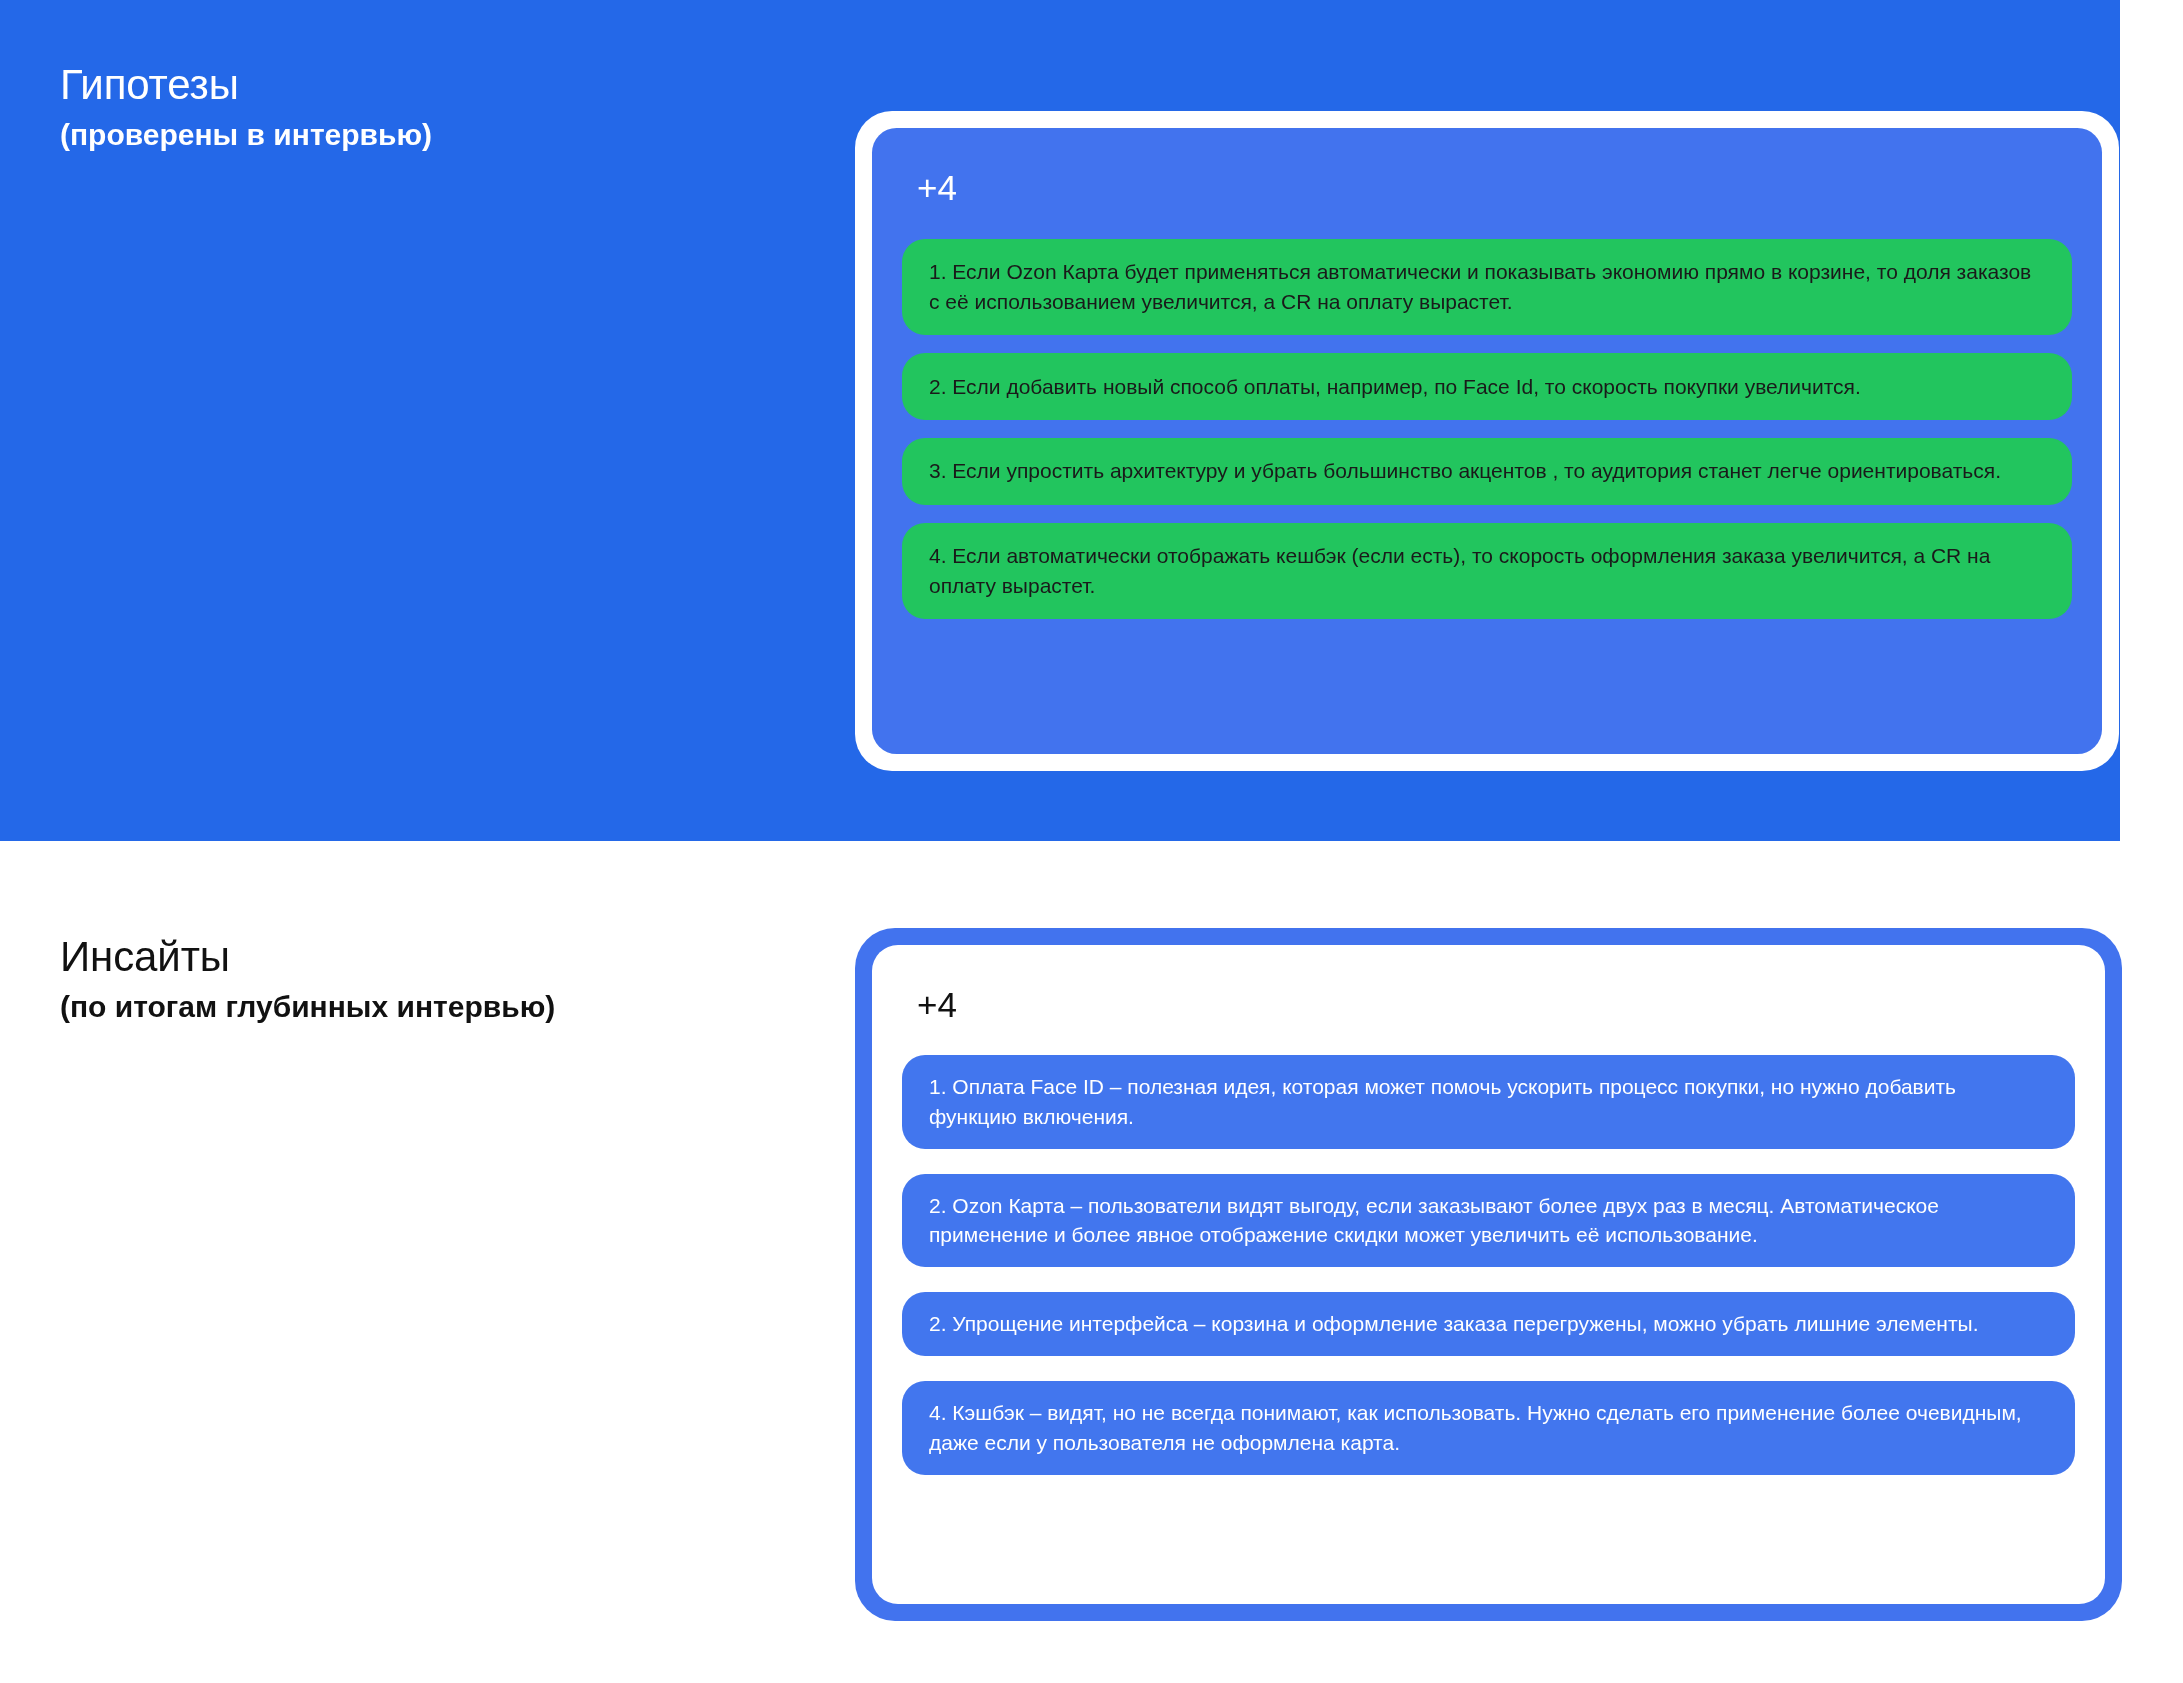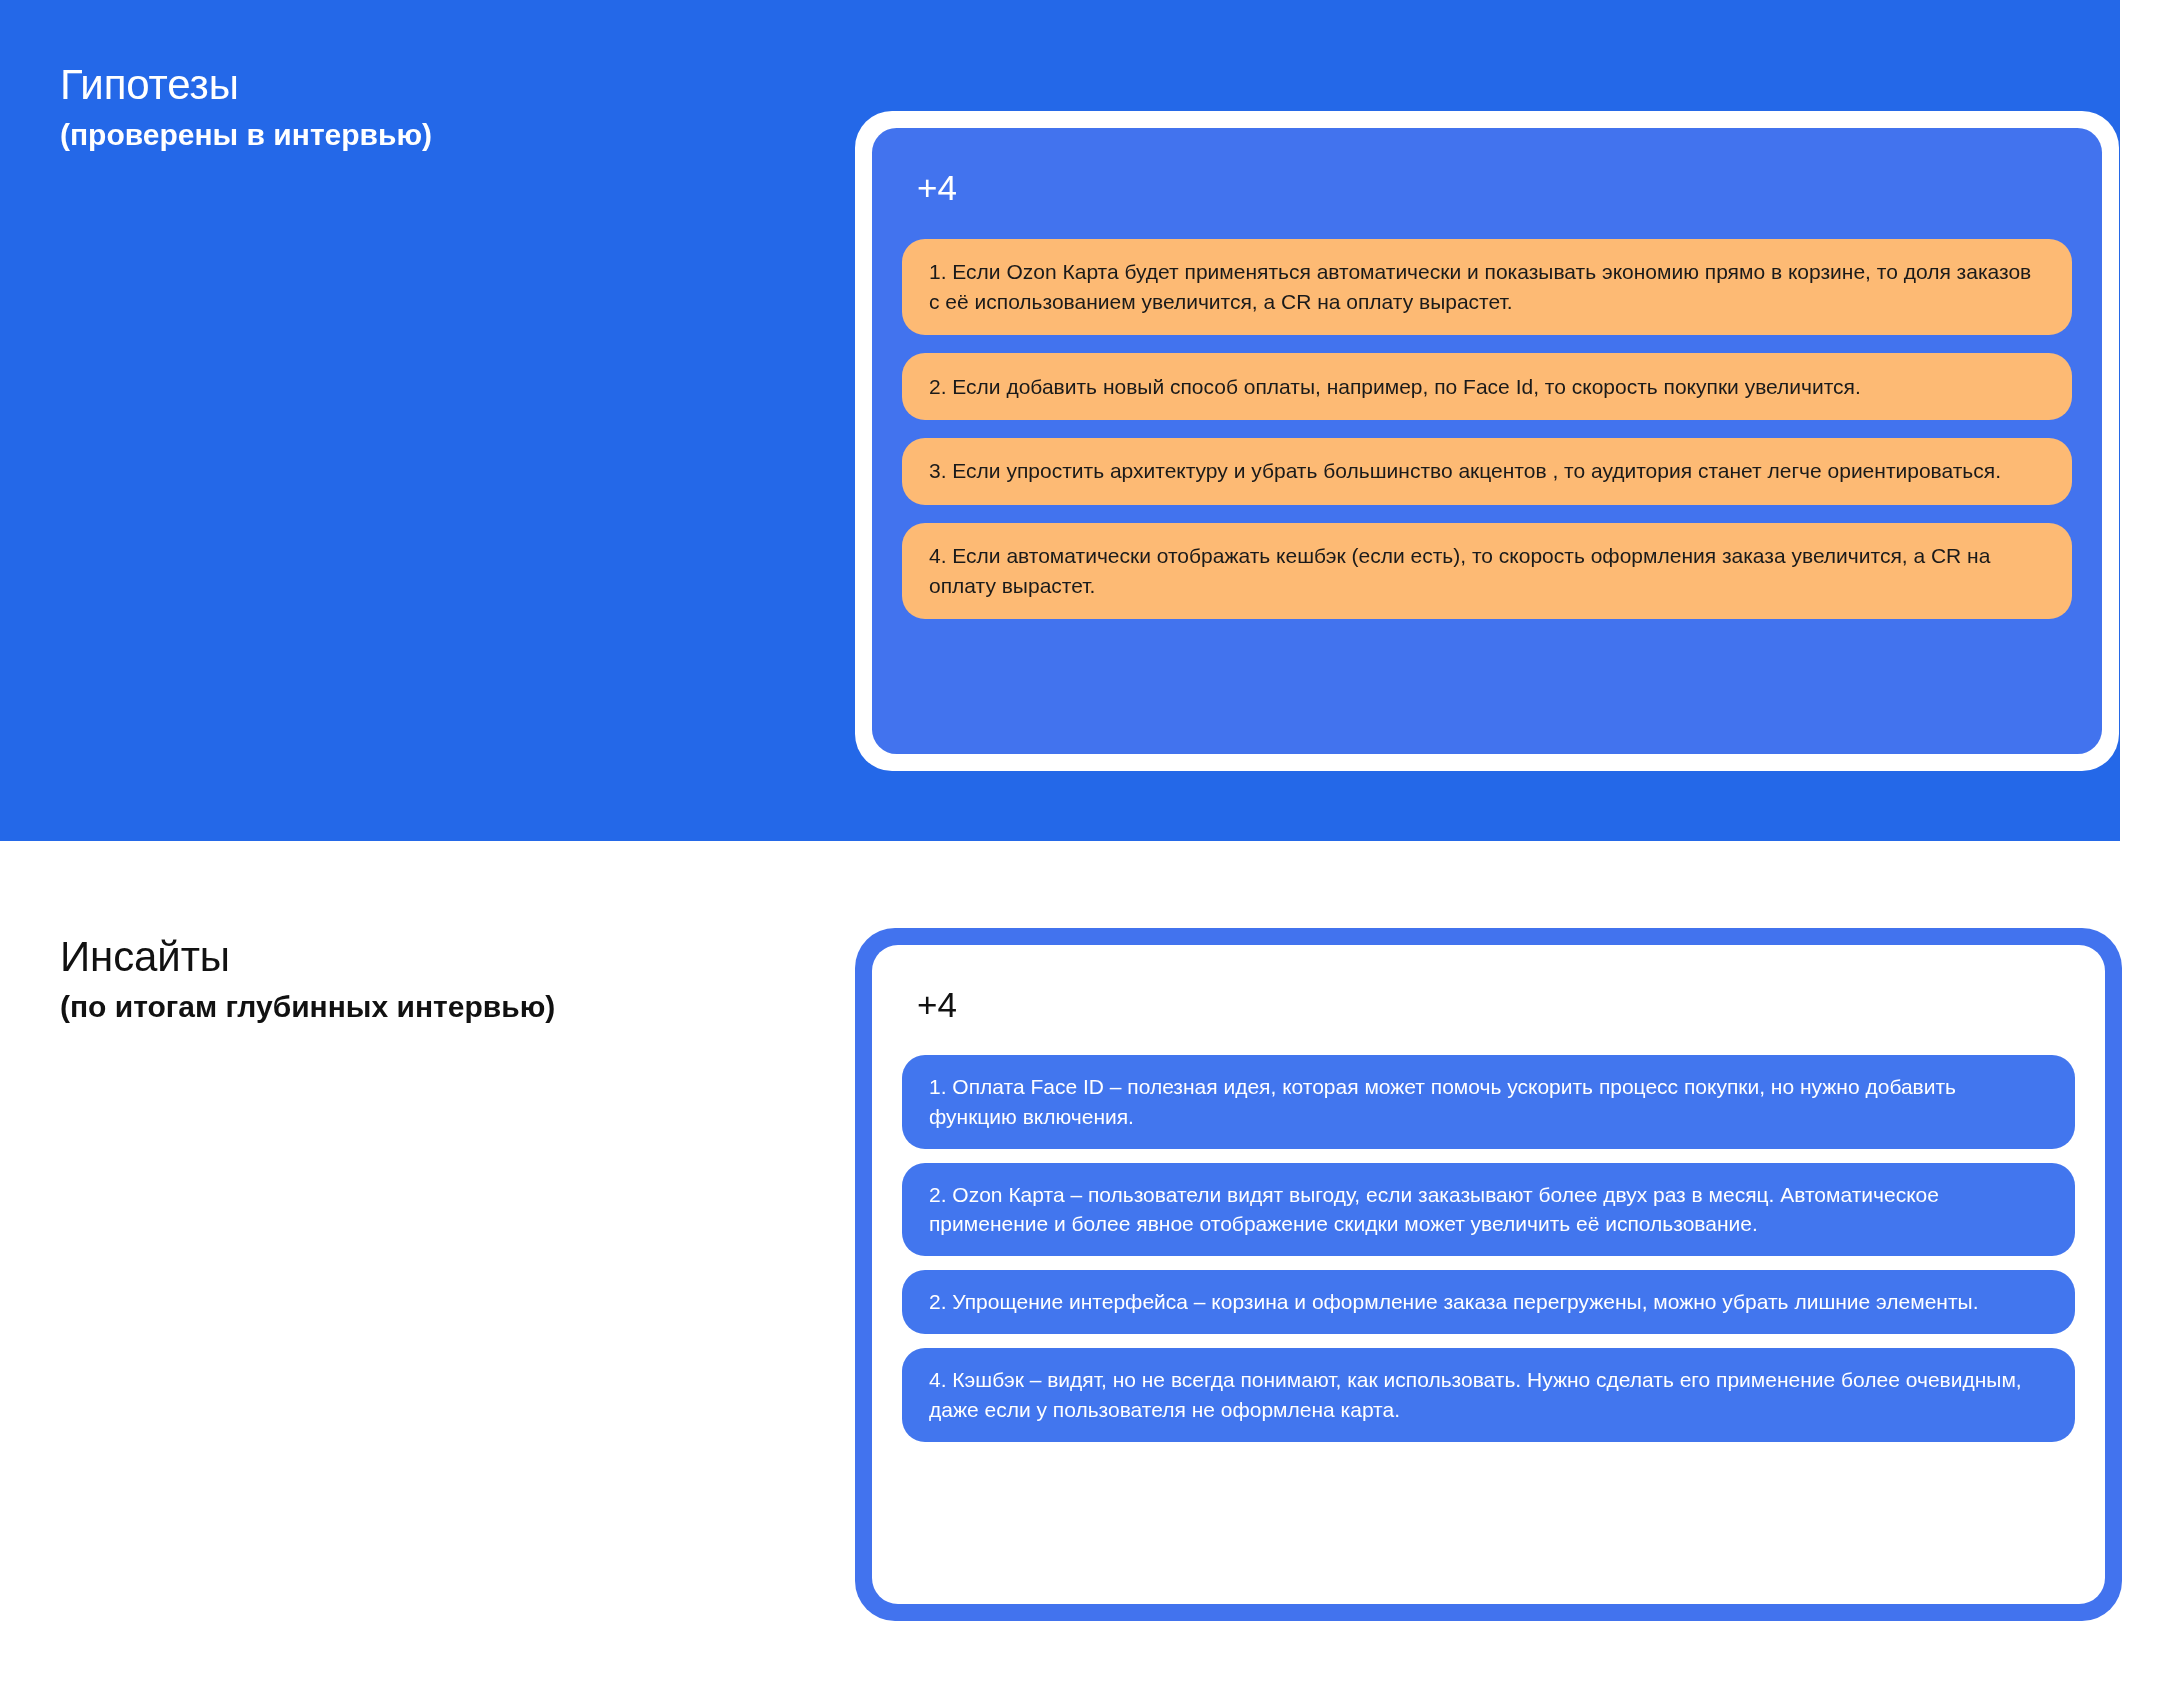--- a/index.html
+++ b/index.html
@@ -89,21 +89,21 @@
     flex-direction: column;
   }
   .badge-light {
     color: #ffffff;
     font-size: 35px;
     font-weight: 400;
     line-height: 1;
     margin: 0 0 34px 15px;
   }
   .pill-white {
-    background: #fdba74;
+    background: #22c55e;
     border-radius: 23px;
     box-sizing: border-box;
     padding: 18.4px 27px 18.4px 27px;
     margin-bottom: 18px;
     color: #1A1A1A;
     font-size: 21px;
     line-height: 1.42;
     font-weight: 400;
   }
   .pill-white:last-child { margin-bottom: 8px; }
@@ -135,21 +135,21 @@
     font-size: 35px;
     font-weight: 400;
     line-height: 1;
     margin: 0 0 33px 15px;
   }
   .pill-blue {
     background: #4276EE;
     border-radius: 23px;
     box-sizing: border-box;
     padding: 17px 27px 17px 27px;
-    margin-bottom: 14px;
+    margin-bottom: 25px;
     color: #ffffff;
     font-size: 21px;
     line-height: 1.42;
     font-weight: 400;
   }
   .pill-blue:last-child { margin-bottom: 0; }
 
   .pill-text { display: block; }
 </style>
 </head>

